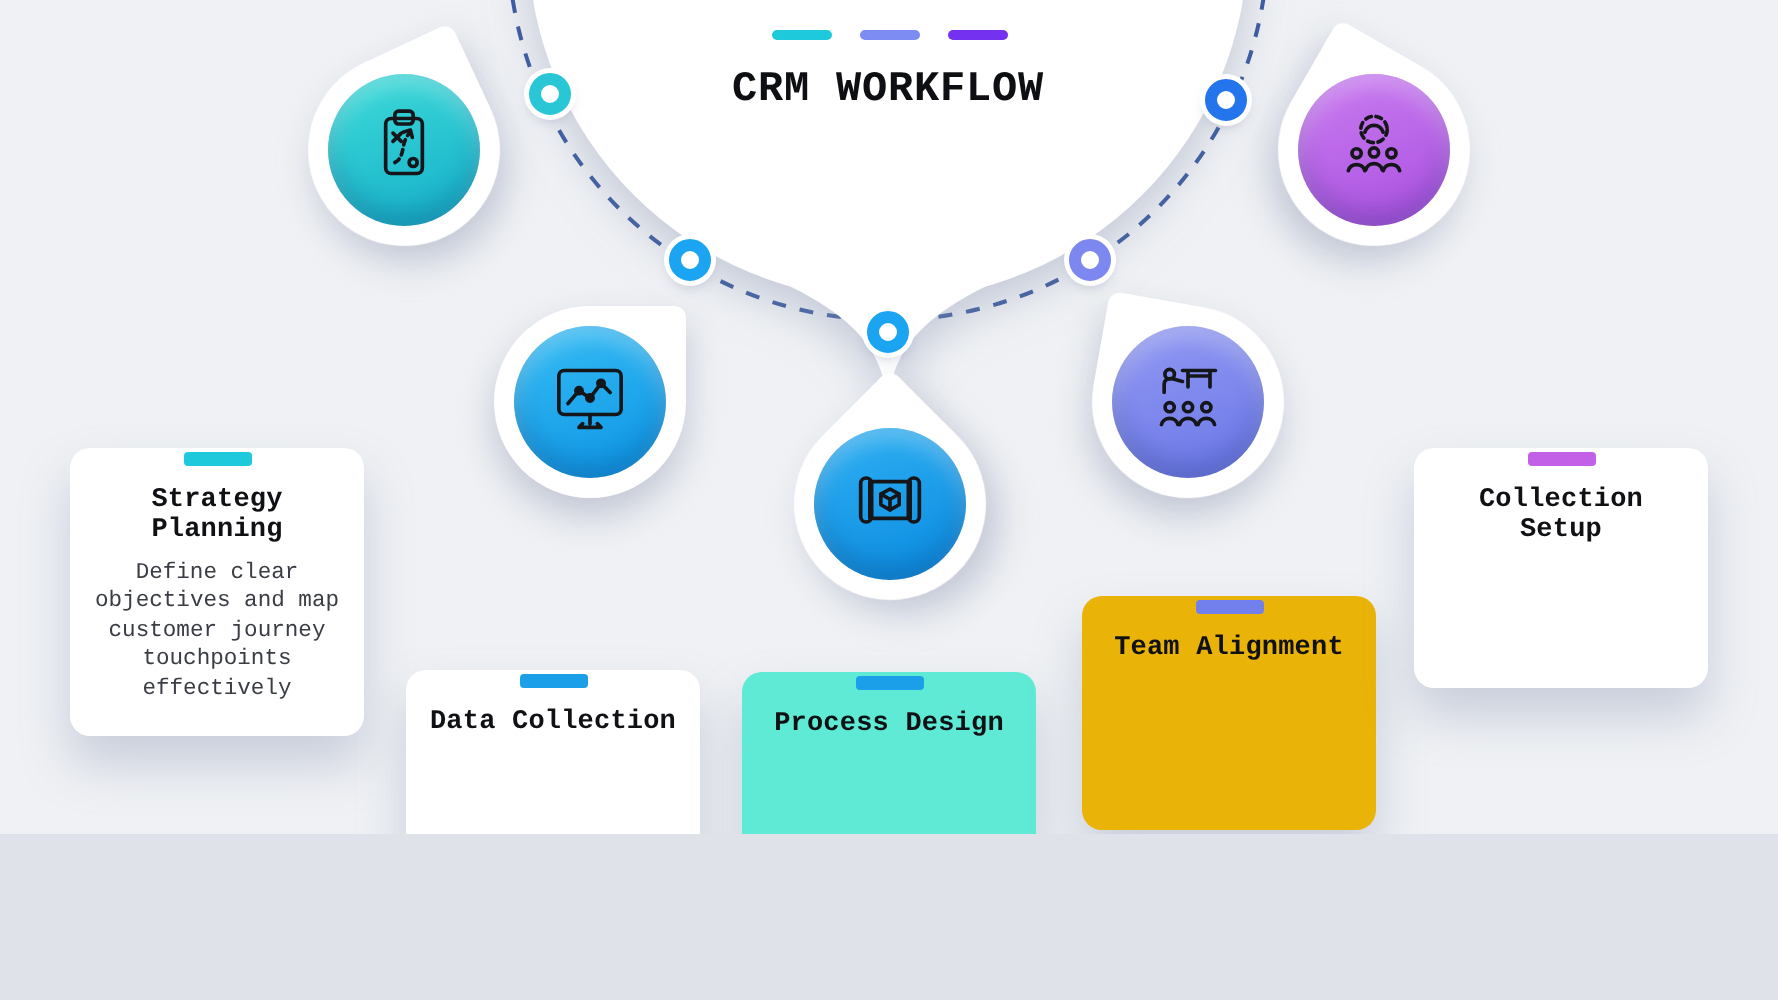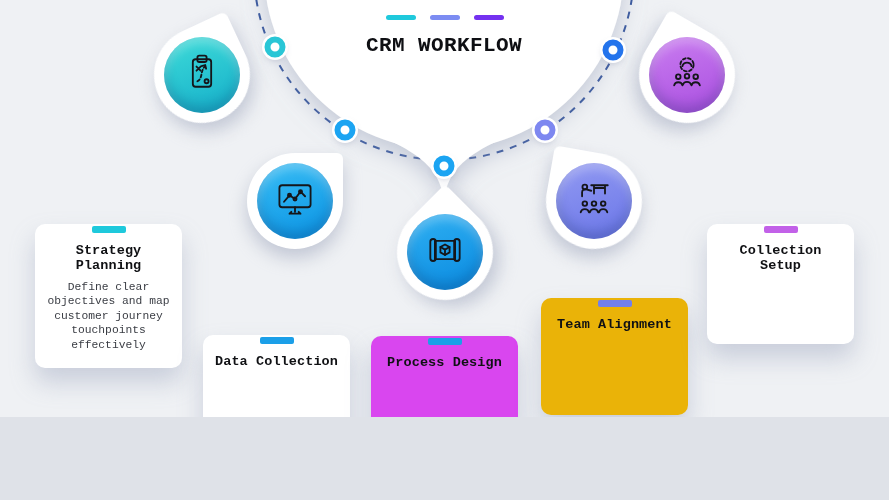--- a/index.html
+++ b/index.html
@@ -172,21 +172,21 @@
 
   <div class="card c1" style="--accent: #1ec9dc; background: rgb(255, 255, 255);">
     <div class="accent"></div>
     <h3>Strategy Planning</h3>
     <p style="color: rgb(58, 61, 68);">Define clear objectives and map customer journey touchpoints effectively</p>
   </div>
   <div class="card c2" style="--accent: #1b9fe8; background: rgb(255, 255, 255);">
     <div class="accent"></div>
     <h3>Data Collection</h3>
   </div>
-  <div class="card c3" style="--accent: #1b9fe8; background: #d946ef;">
+  <div class="card c3" style="--accent: #1b9fe8; background: #5eead4;">
     <div class="accent"></div>
     <h3>Process Design</h3>
   </div>
   <div class="card c4" style="--accent: #7280ee; background: #eab308;">
     <div class="accent"></div>
     <h3>Team Alignment</h3>
   </div>
   <div class="card c5" style="--accent: #c261e8; background: rgb(255, 255, 255);">
     <div class="accent"></div>
     <h3>Collection Setup</h3>

